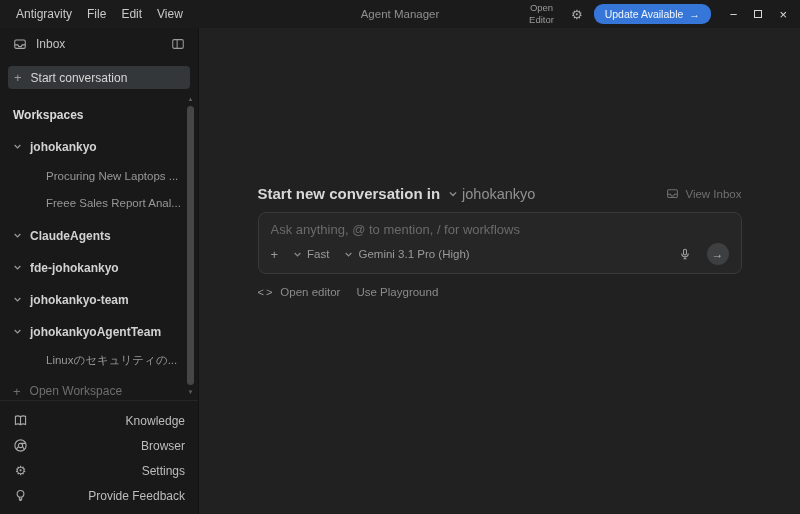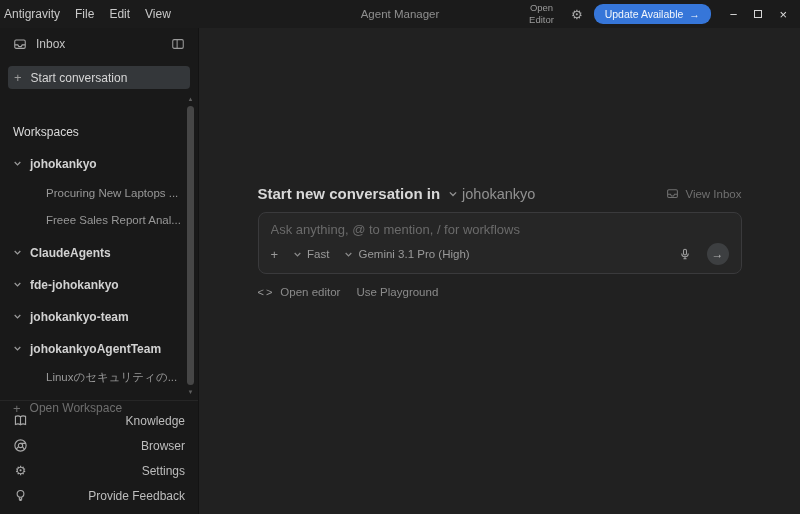--- a/index.html
+++ b/index.html
@@ -11,21 +11,21 @@
     -webkit-font-smoothing: antialiased;
   }
   .app { width: 800px; height: 514px; display: flex; flex-direction: column; }
 
   
   .titlebar {
     height: 28px; background: #1b1b1b; flex: 0 0 28px;
     display: flex; align-items: center; position: relative;
     font-size: 12px;
   }
-  .menus { display: flex; gap: 15px; padding-left: 4px; color: #c9c9c9; }
+  .menus { display: flex; gap: 15px; padding-left: 16px; color: #c9c9c9; }
   .menus span { cursor: default; }
   .win-title {
     position: absolute; left: 0; right: 0; text-align: center;
     color: #8f8f8f; font-size: 11.5px; pointer-events: none;
   }
   .tb-right { margin-left: auto; display: flex; align-items: center; gap: 11px; padding-right: 13px; z-index: 2; }
   .open-editor {
     width: 37px; font-size: 9.5px; line-height: 1.25; color: #9a9a9a; text-align: center;
   }
   .tb-gear { font-size: 13px; color: #ababab; }
@@ -49,21 +49,21 @@
   .srow { display: flex; align-items: flex-start; gap: 9px; padding: 0 13px; height: 22px; color: #c2c2c2; }
   .srow svg { flex: 0 0 auto; }
   .inbox-row { margin-top: 9px; height: 22px; }
   .panel-toggle { margin-left: auto; color: #9a9a9a; }
   .start-conv {
     margin: 7px 8px 0 8px; height: 23px; background: #34373a; border-radius: 4px;
     display: flex; align-items: center; gap: 9px; padding: 0 6px; color: #d6d6d6; cursor: pointer;
   }
   .plus-glyph { color: #9a9a9a; font-size: 13px; }
   .workspaces { flex: 1; position: relative; min-height: 0; }
-  .ws-header { padding: 0 13px; margin-top: 36px; font-weight: normal; color: #dadada; font-size: 12px; }
+  .ws-header { padding: 0 13px; margin-top: 19px; font-weight: bold; color: #dadada; font-size: 12px; }
   .ws-row {
     display: flex; align-items: center; gap: 8px; padding: 0 13px; height: 31px; margin-top: 1px;
     color: #d2d2d2; font-weight: bold; cursor: pointer; font-size: 12px;
   }
   .ws-row .chev { color: #9a9a9a; display: flex; }
   .ws-child {
     padding-left: 46px; height: 27px; display: flex; align-items: center;
     color: #989898; cursor: pointer; font-size: 11.5px; padding-right: 10px;
     white-space: nowrap; overflow: hidden;
   }

